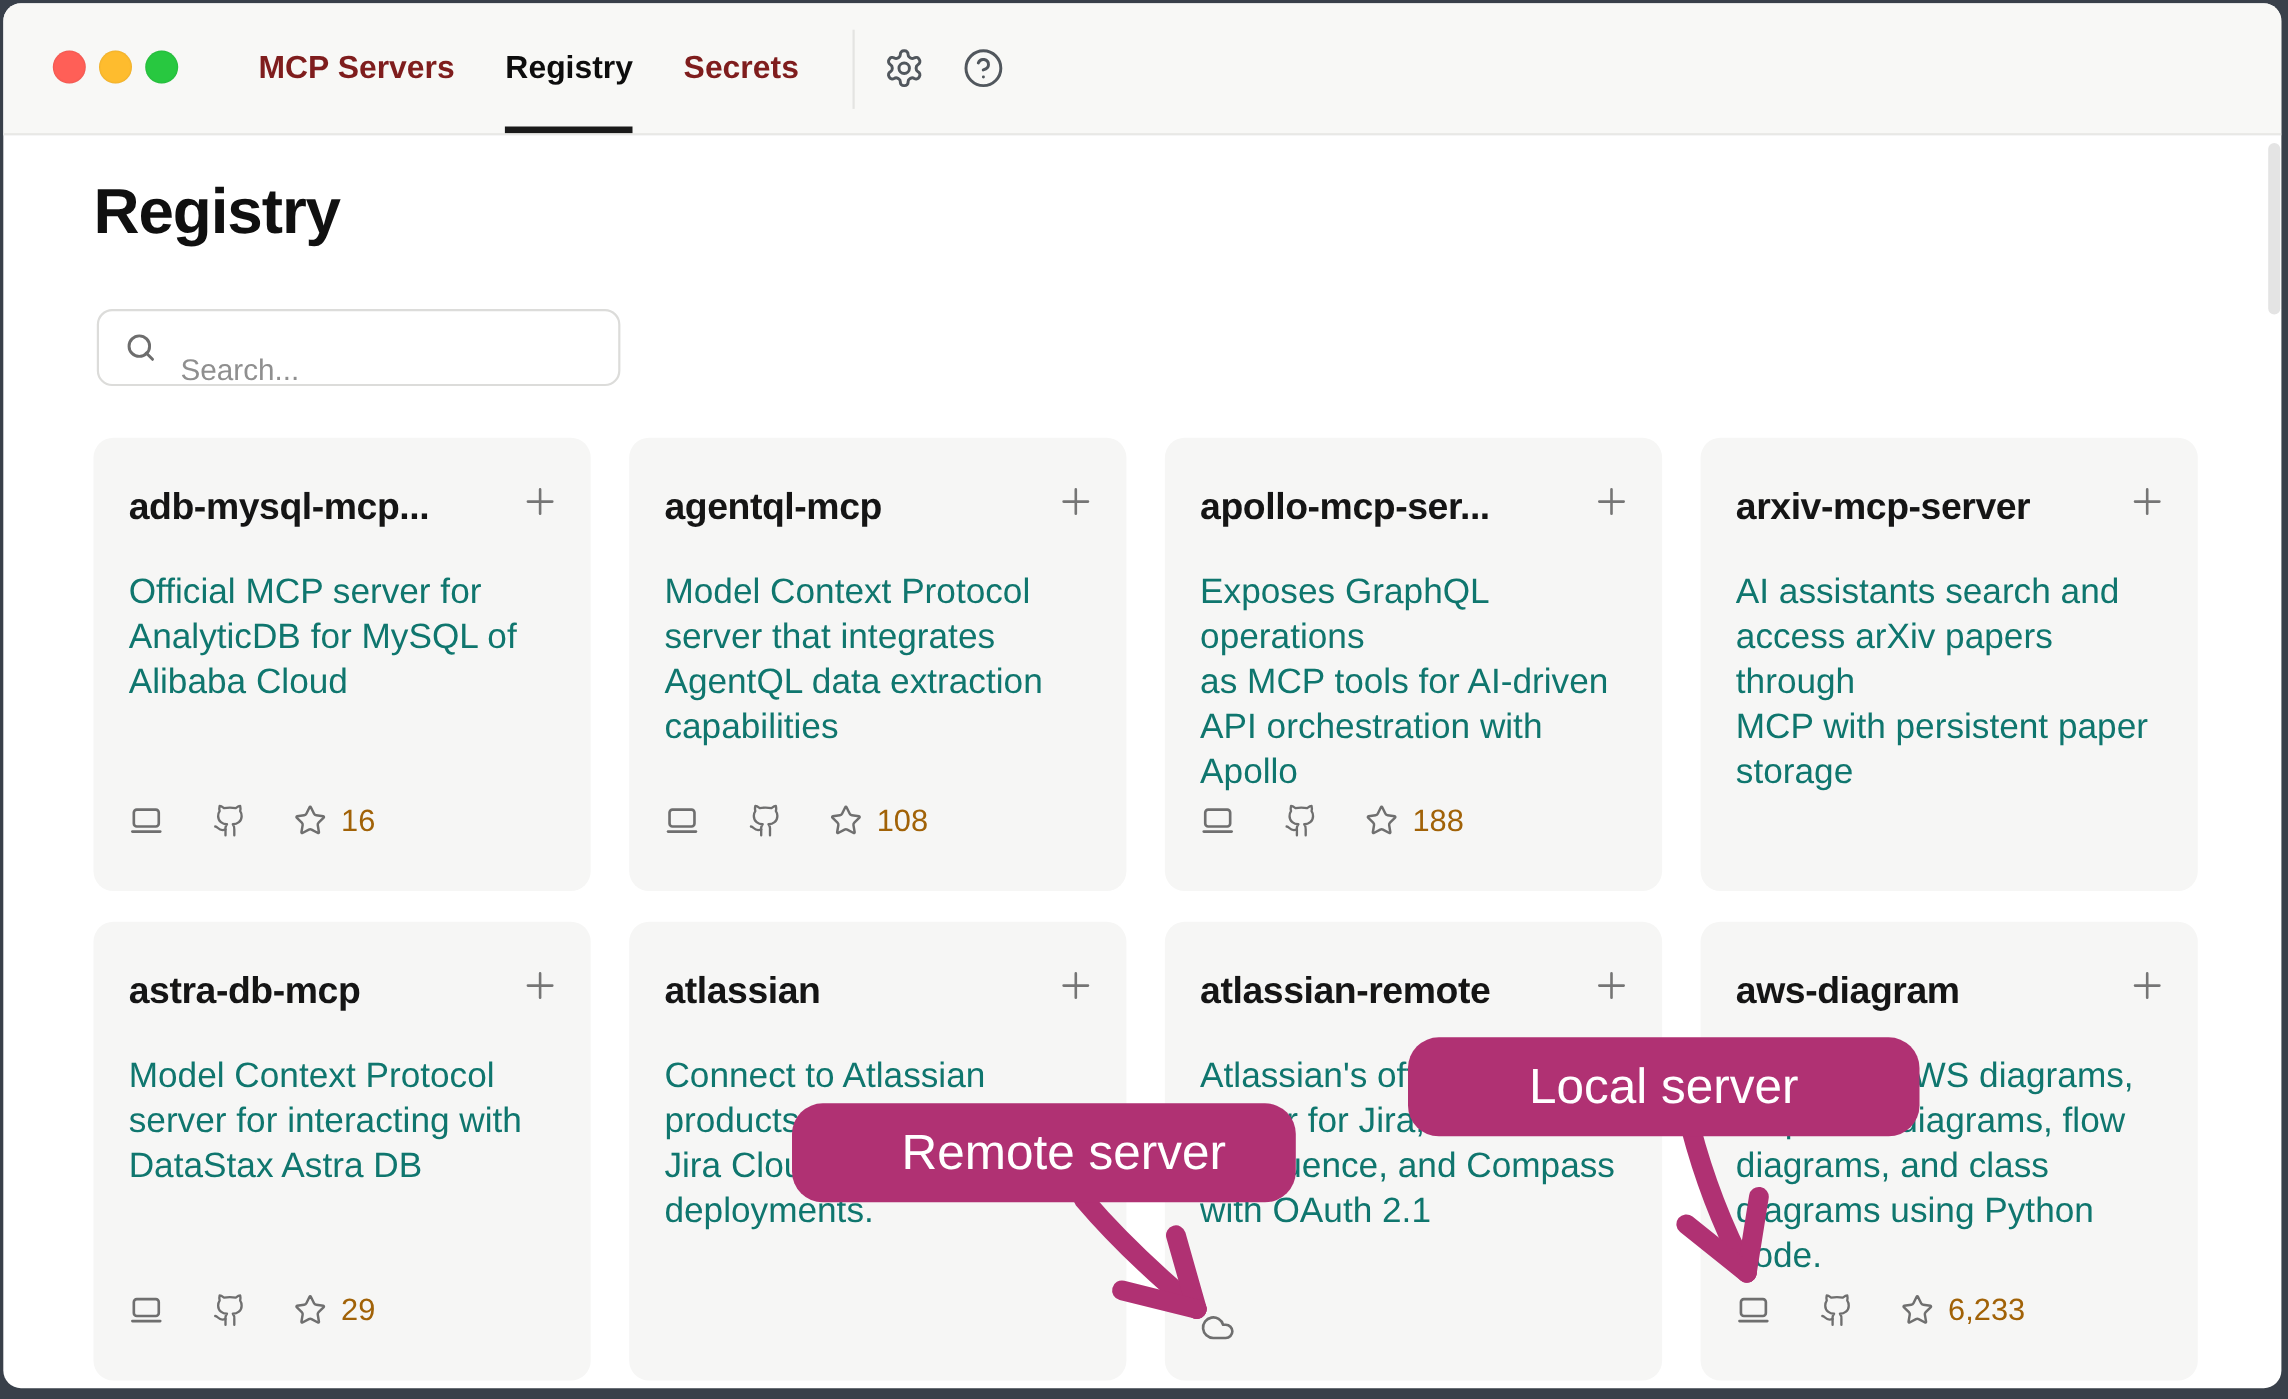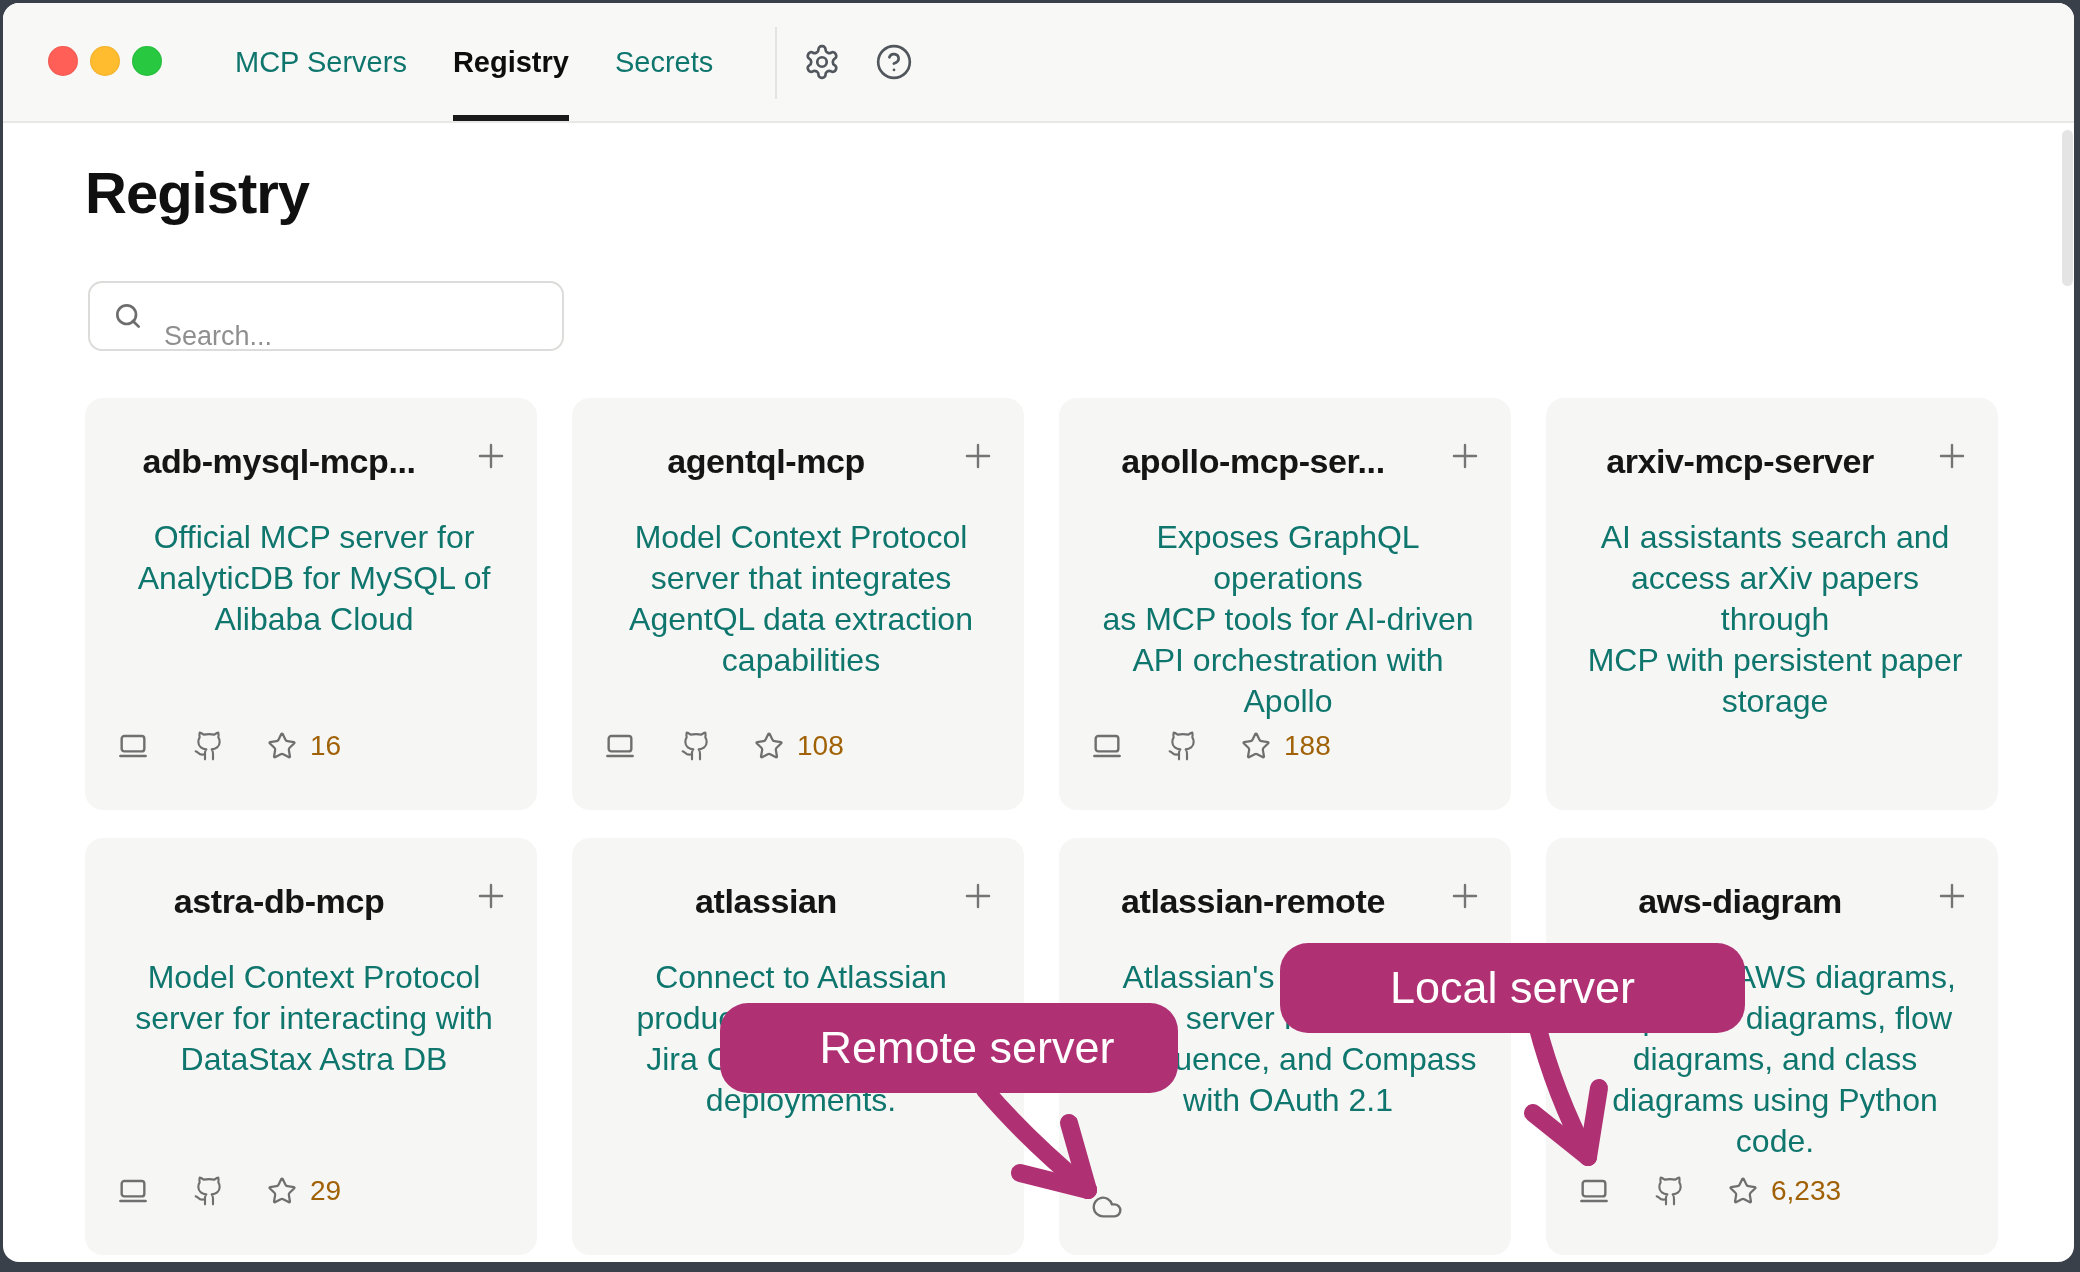--- a/index.html
+++ b/index.html
@@ -17,22 +17,23 @@
   
   .titlebar {
     position:absolute; left:0; top:0; right:0; height:120px;
     background:#f8f8f6; border-bottom:2px solid #e8e8e6;
   }
   .lights { position:absolute; left:45px; top:43px; display:flex; gap:12px; }
   .light { width:30px; height:30px; border-radius:50%; box-shadow:inset 0 0 2px rgba(0,0,0,.15); }
   .tabs { position:absolute; left:232px; top:0; height:118px; display:flex; gap:46px; }
   .tab {
     height:100%; display:flex; align-items:center; position:relative;
-    font-size:29px; color:#0f766e; cursor:default; background:none; border:none;
+    font-size:29px; color:#7f1d1d; cursor:default; background:none; border:none;
     font-family:"Liberation Sans", sans-serif;
+    font-weight:bold;
   }
   .tab.active { color:#0d0d0d; font-weight:700; }
   .tab.active::after {
     content:""; position:absolute; left:0; right:0; bottom:0; height:6px; background:#1a1a1a;
   }
   .tb-divider { position:absolute; left:772px; top:24px; height:72px; width:2px; background:#e4e4e2; }
   .tb-btn {
     position:absolute; top:36px; width:46px; height:46px; border:none; background:none;
     color:#51575d; display:flex; align-items:center; justify-content:center;
   }
@@ -55,21 +56,20 @@
   .searchbox input::placeholder { color:#8f8f8f; }
   
   .grid {
     position:absolute; left:82px; top:395px;
     display:grid; grid-template-columns:repeat(4,452px);
     grid-template-rows:412px 417px; column-gap:35px; row-gap:28px;
   }
   .card {
     background:#f6f6f5; border-radius:18px; position:relative;
     padding:42px 32px 0 32px;
-    text-align:center;
   }
   .card h3 {
     font-size:34px; font-weight:700; color:#151515; letter-spacing:-0.4px;
     line-height:1.25; white-space:nowrap; overflow:hidden; padding-right:64px;
   }
   .plus-btn {
     position:absolute; top:38px; right:26px; width:40px; height:40px;
     background:none; border:none; color:#757575;
     display:flex; align-items:center; justify-content:center;
   }

